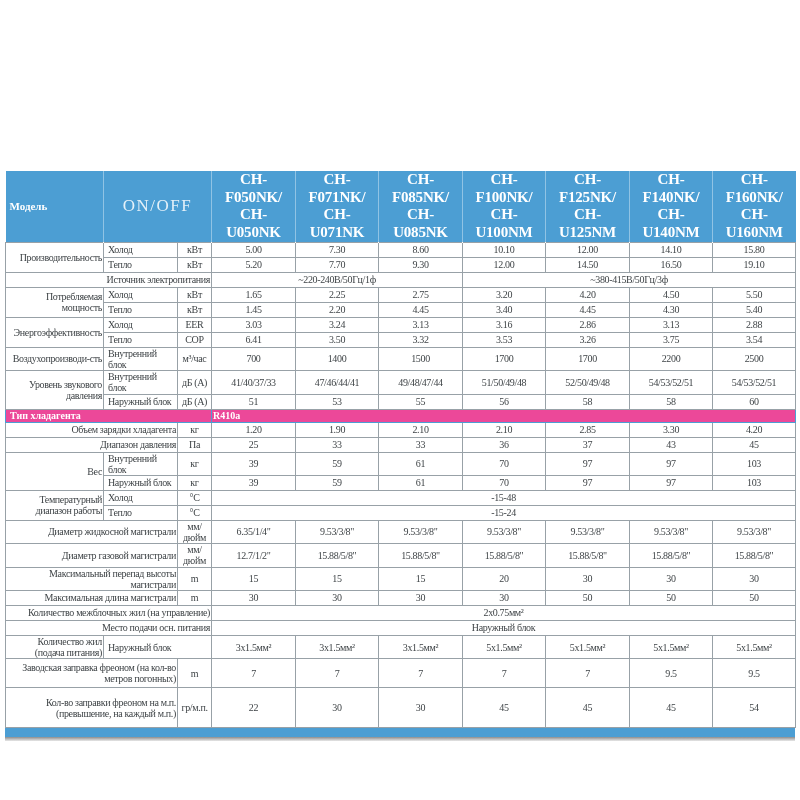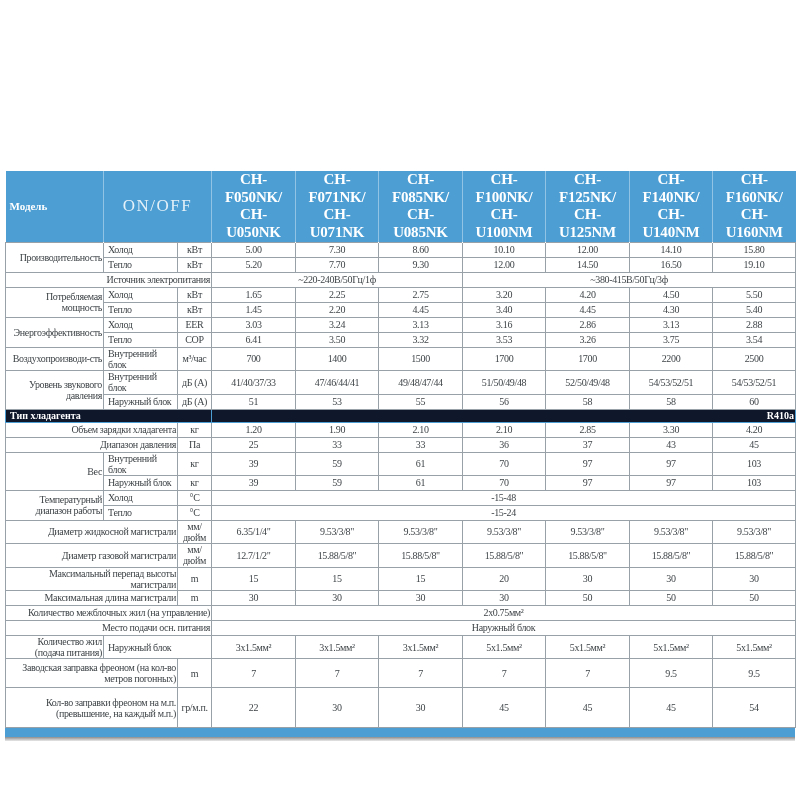--- a/index.html
+++ b/index.html
@@ -31,25 +31,25 @@
   tbody td{
     border:1px solid #98a1a7;font-size:10px;color:#3f4447;vertical-align:middle;
     text-align:center;padding:0 1px;line-height:1.12;letter-spacing:-0.35px;
     white-space:pre-line;overflow:hidden;
   }
   td.lbl{text-align:right;padding-left:3px;}
   td.sub{text-align:left;padding-left:4px;}
   td.unit{text-align:center;}
   
   tr.band td{
-    background:#0f172a;border-color:#4c9ed3;color:#ffffff;font-weight:bold;
+    background:#ec4899;border-color:#4c9ed3;color:#ffffff;font-weight:bold;
     letter-spacing:0;
   }
   td.bandlbl{text-align:left;padding-left:4px;}
-  td.bandval{text-align:right;}
+  td.bandval{text-align:left;}
   
   tr.rh15{height:15px;} tr.rh13{height:13px;} tr.rh21{height:21px;}
   tr.rh23{height:23px;margin-top:48px;} tr.rh29{height:29px;} tr.rh26{height:40px;}
   
   .bottom-bar{width:790px;height:9px;background:#4c9ed3;}
   .bottom-shadow{width:790px;height:4px;background:linear-gradient(#8d8d8d,#e8e8e8);}
 </style>
 </head>
 <body>
 

